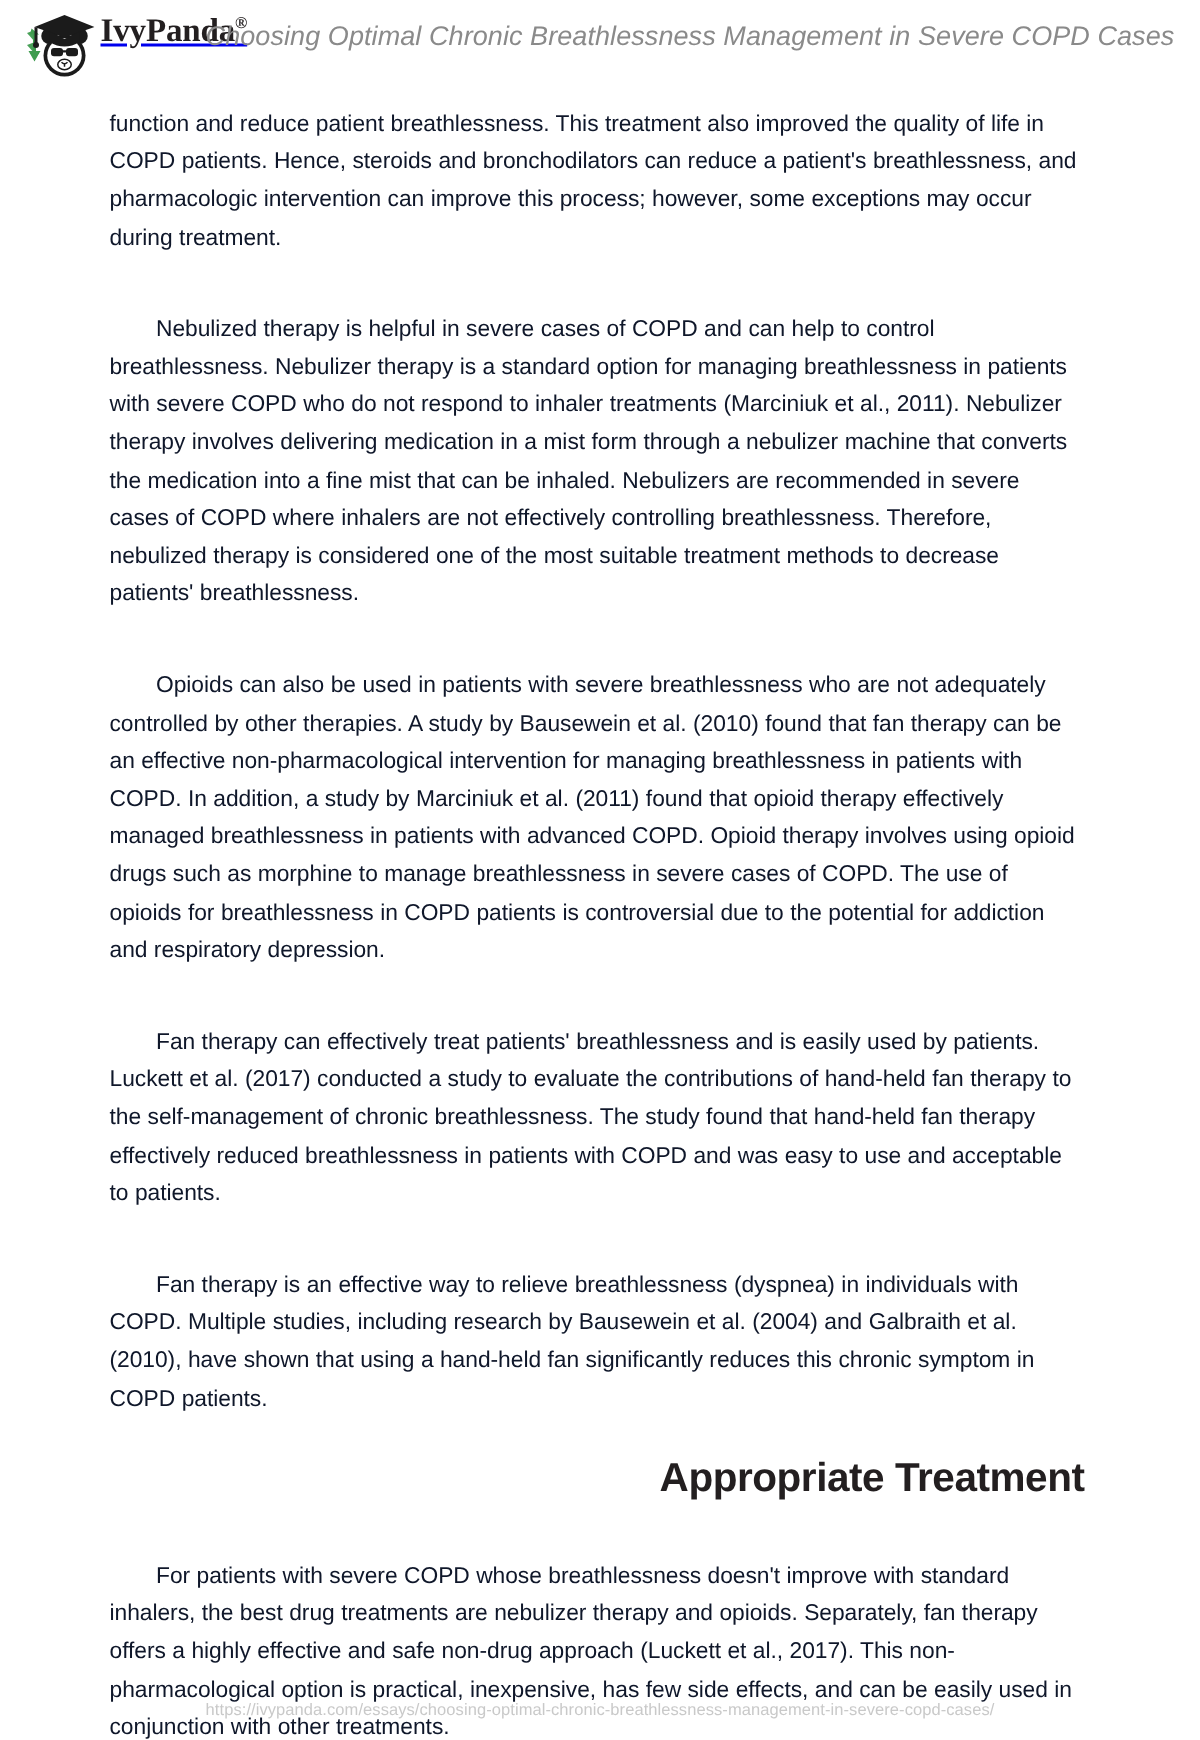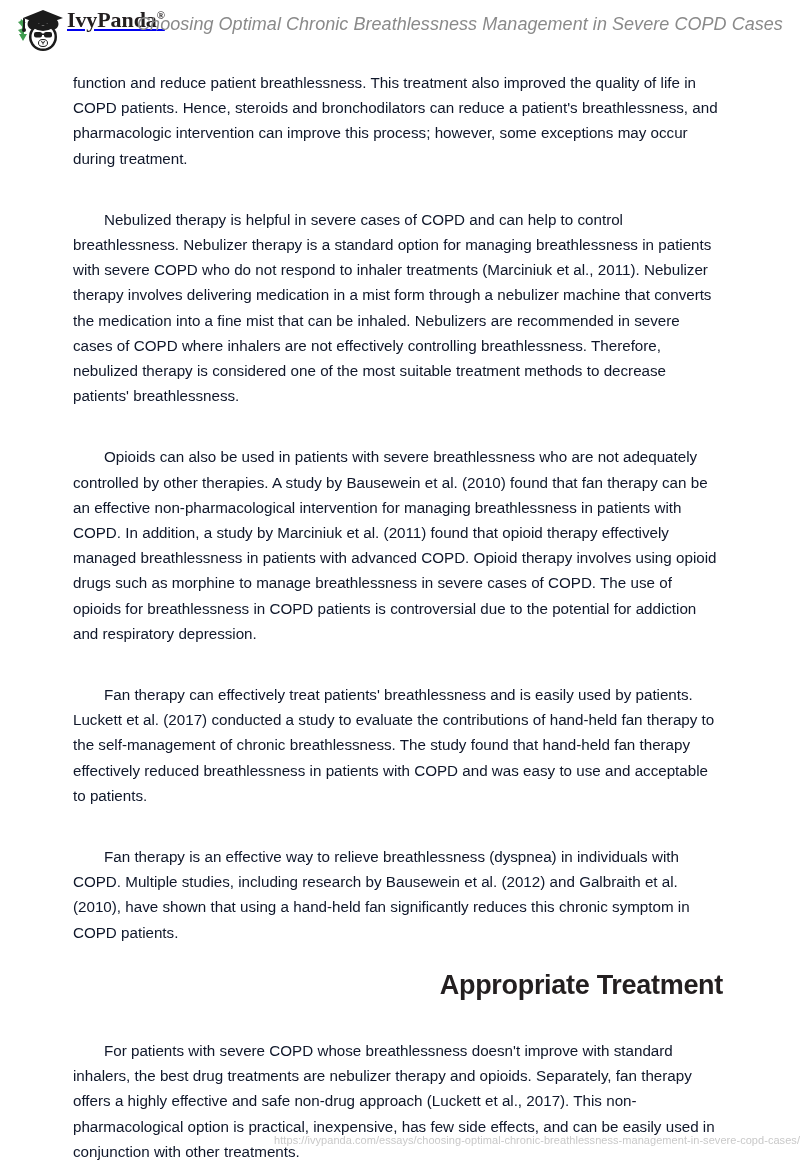--- a/index.html
+++ b/index.html
@@ -122,21 +122,21 @@
     letter-spacing: -0.3px;
     text-align: right;
   }
 
   
   .page-footer {
     position: absolute;
     left: 0;
     bottom: 12px;
     width: 800px;
-    text-align: right;
+    text-align: center;
   }
 
   .footer-url {
     font-size: 11px;
     color: #c9c9c9;
     letter-spacing: 0.05px;
     white-space: nowrap;
   }
 </style>
 </head>
@@ -186,21 +186,21 @@
 
     <div class="header-title">Choosing Optimal Chronic Breathlessness Management in Severe COPD Cases</div>
   </div>
 
   <div class="article">
 
     <p class="">function and reduce patient breathlessness. This treatment also improved the quality of life in COPD patients. Hence, steroids and bronchodilators can reduce a patient's breathlessness, and pharmacologic intervention can improve this process; however, some exceptions may occur during treatment.</p>
     <p class="indent">Nebulized therapy is helpful in severe cases of COPD and can help to control breathlessness. Nebulizer therapy is a standard option for managing breathlessness in patients with severe COPD who do not respond to inhaler treatments (Marciniuk et al., 2011). Nebulizer therapy involves delivering medication in a mist form through a nebulizer machine that converts the medication into a fine mist that can be inhaled. Nebulizers are recommended in severe cases of COPD where inhalers are not effectively controlling breathlessness. Therefore, nebulized therapy is considered one of the most suitable treatment methods to decrease patients' breathlessness.</p>
     <p class="indent">Opioids can also be used in patients with severe breathlessness who are not adequately controlled by other therapies. A study by Bausewein et al. (2010) found that fan therapy can be an effective non-pharmacological intervention for managing breathlessness in patients with COPD. In addition, a study by Marciniuk et al. (2011) found that opioid therapy effectively managed breathlessness in patients with advanced COPD. Opioid therapy involves using opioid drugs such as morphine to manage breathlessness in severe cases of COPD. The use of opioids for breathlessness in COPD patients is controversial due to the potential for addiction and respiratory depression.</p>
     <p class="indent">Fan therapy can effectively treat patients' breathlessness and is easily used by patients. Luckett et al. (2017) conducted a study to evaluate the contributions of hand-held fan therapy to the self-management of chronic breathlessness. The study found that hand-held fan therapy effectively reduced breathlessness in patients with COPD and was easy to use and acceptable to patients.</p>
-    <p class="indent">Fan therapy is an effective way to relieve breathlessness (dyspnea) in individuals with COPD. Multiple studies, including research by Bausewein et al. (2012) and Galbraith et al. (2010), have shown that using a hand-held fan significantly reduces this chronic symptom in COPD patients.</p>
+    <p class="indent">Fan therapy is an effective way to relieve breathlessness (dyspnea) in individuals with COPD. Multiple studies, including research by Bausewein et al. (2004) and Galbraith et al. (2010), have shown that using a hand-held fan significantly reduces this chronic symptom in COPD patients.</p>
 
     <h2 class="section-heading">Appropriate Treatment</h2>
 
     <p class="indent last">For patients with severe COPD whose breathlessness doesn't improve with standard inhalers, the best drug treatments are nebulizer therapy and opioids. Separately, fan therapy offers a highly effective and safe non-drug approach (Luckett et al., 2017). This non-pharmacological option is practical, inexpensive, has few side effects, and can be easily used in conjunction with other treatments.</p>
   </div>
 
   <div class="page-footer">
     <span class="footer-url">https://ivypanda.com/essays/choosing-optimal-chronic-breathlessness-management-in-severe-copd-cases/</span>
   </div>
 

